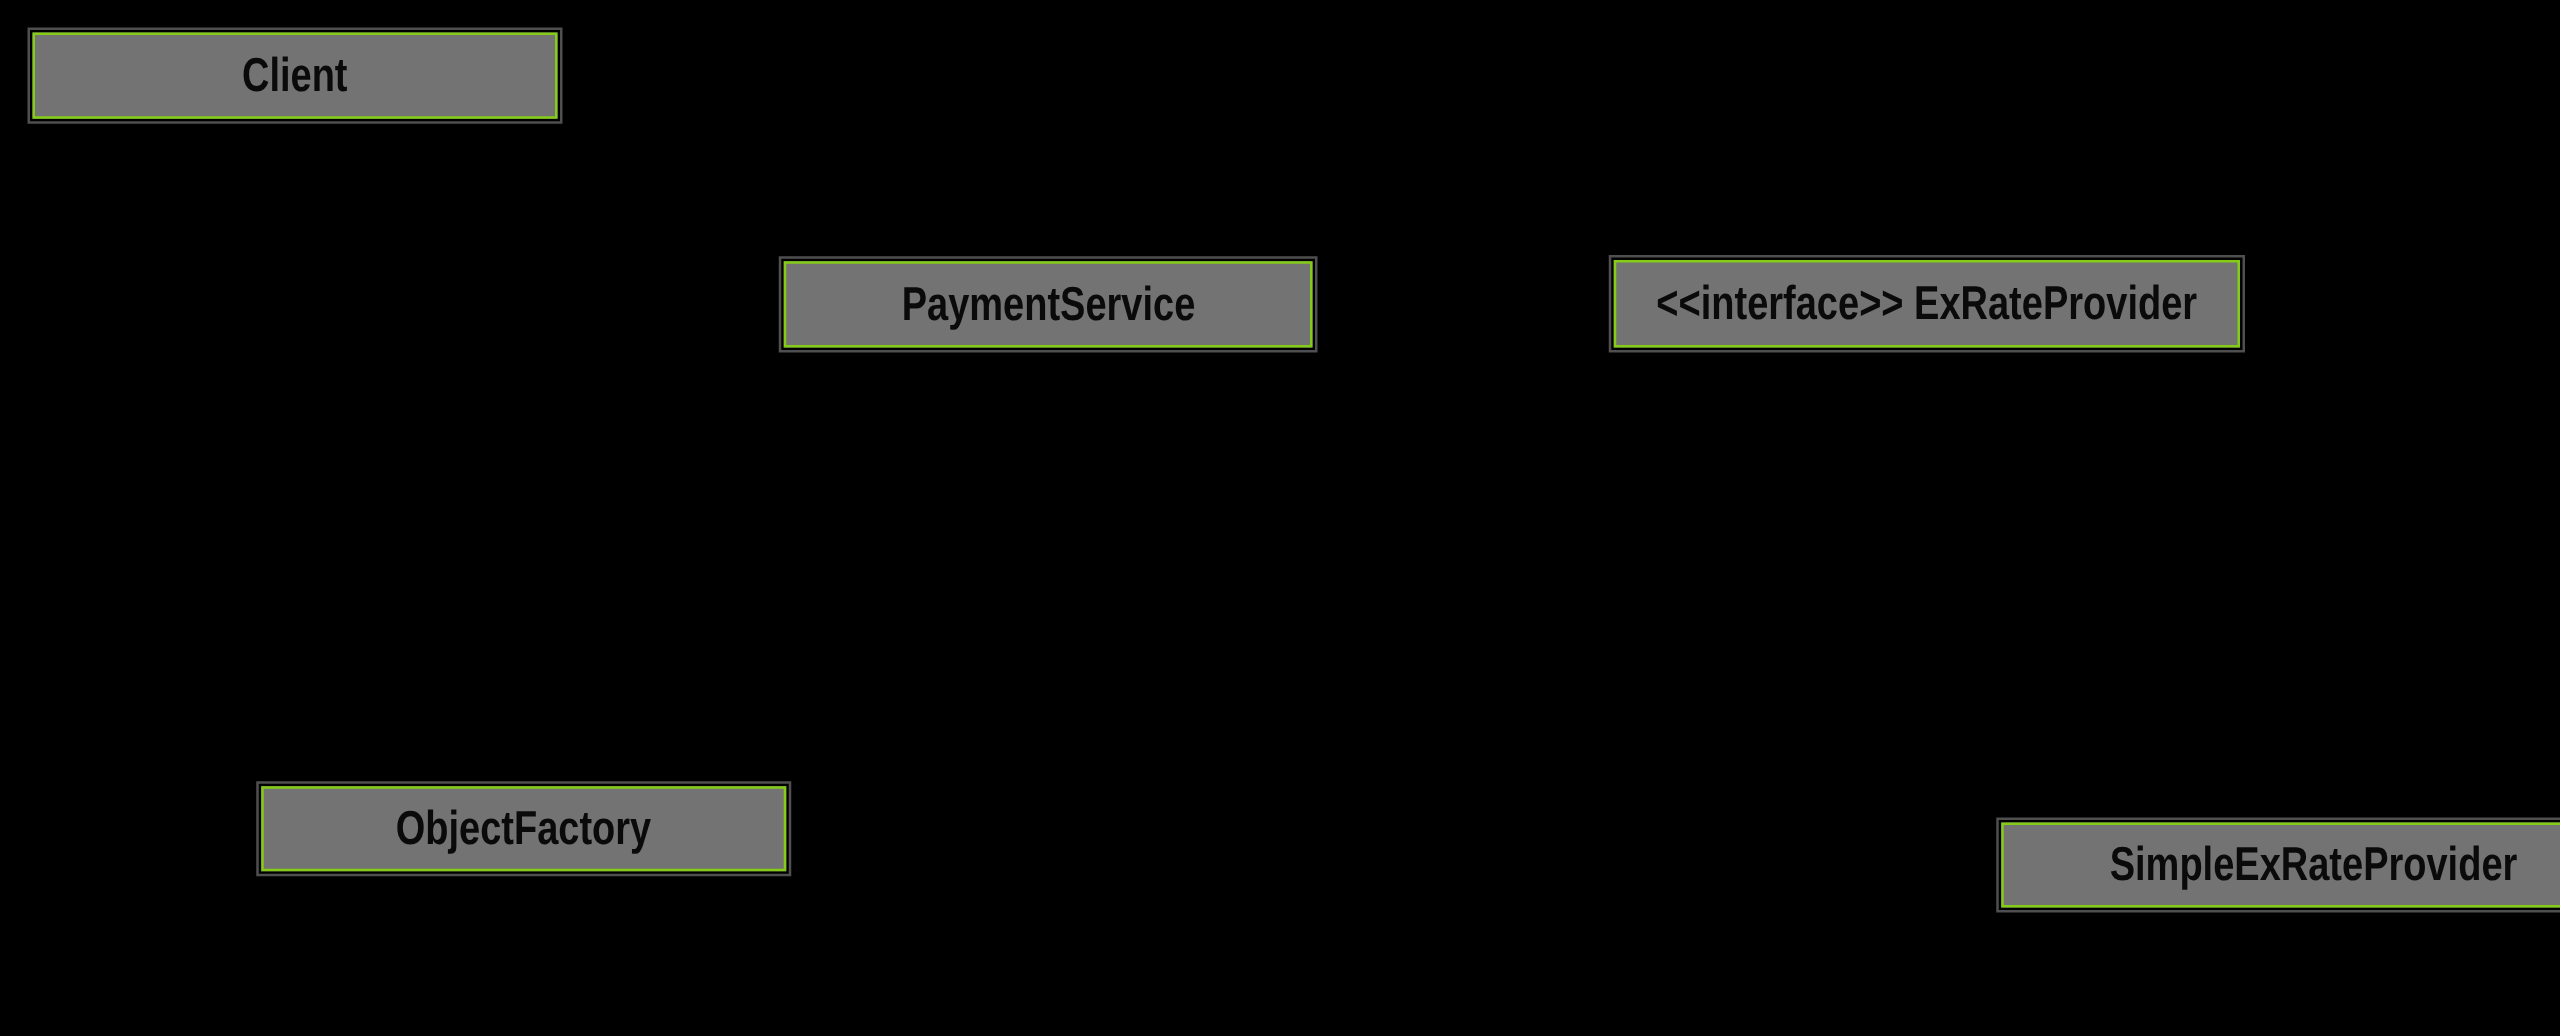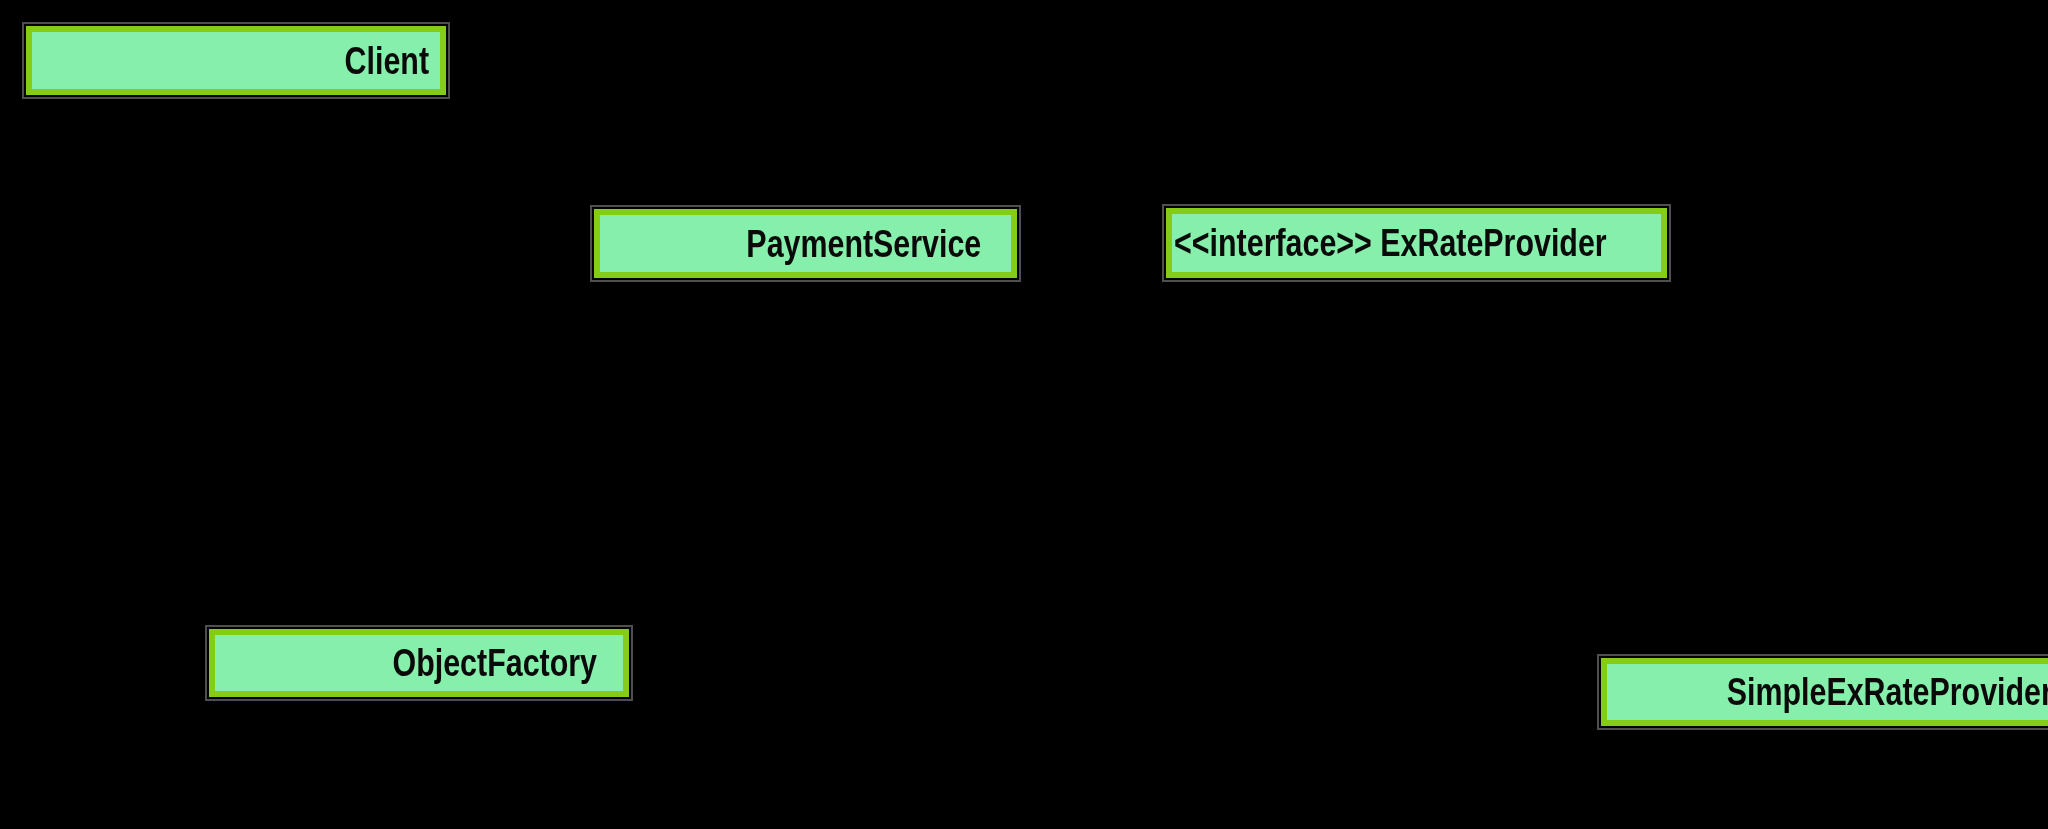--- a/index.html
+++ b/index.html
@@ -14,44 +14,44 @@
     overflow: hidden;
     font-family: "Liberation Sans", "DejaVu Sans", sans-serif;
   }
   .canvas {
     position: absolute;
     inset: 0;
   }
   
   .node {
     position: absolute;
-    background: #86efac;
-    border: 6px solid #84cc16;
+    background: #737373;
+    border: 2px solid #84cc16;
     outline: 2px solid #4f4f4f;
     outline-offset: 2px;
     box-sizing: border-box;
     display: flex;
     align-items: center;
-    justify-content: flex-end;
+    justify-content: center;
   }
   .node .label {
     display: inline-block;
     white-space: nowrap;
     font-weight: 700;
     font-size: 38px;
     color: #0a0a0a;
     transform: scaleX(0.80);
     transform-origin: center center;
     letter-spacing: 0px;
     line-height: 1;
   }
   
   #node-client            { left: 26px;   top: 26px;  width: 420px; height: 69px; }
-  #node-payment-service   { left: 594px;  top: 209px; width: 423px; height: 69px; }
-  #node-exrate-provider   { left: 1166px; top: 208px; width: 501px; height: 70px; }
+  #node-payment-service   { left: 627px;  top: 209px; width: 423px; height: 69px; }
+  #node-exrate-provider   { left: 1291px; top: 208px; width: 501px; height: 70px; }
   #node-object-factory    { left: 209px;  top: 629px; width: 420px; height: 68px; }
   #node-webapi-provider   { left: 890px;  top: 657px; width: 500px; height: 67px; }
   #node-simple-provider   { left: 1601px; top: 658px; width: 499px; height: 68px; }
 
   
   .arrowhead-object-factory {
     position: absolute;
     left: 197px;
     top: 704px;
     width: 0;

